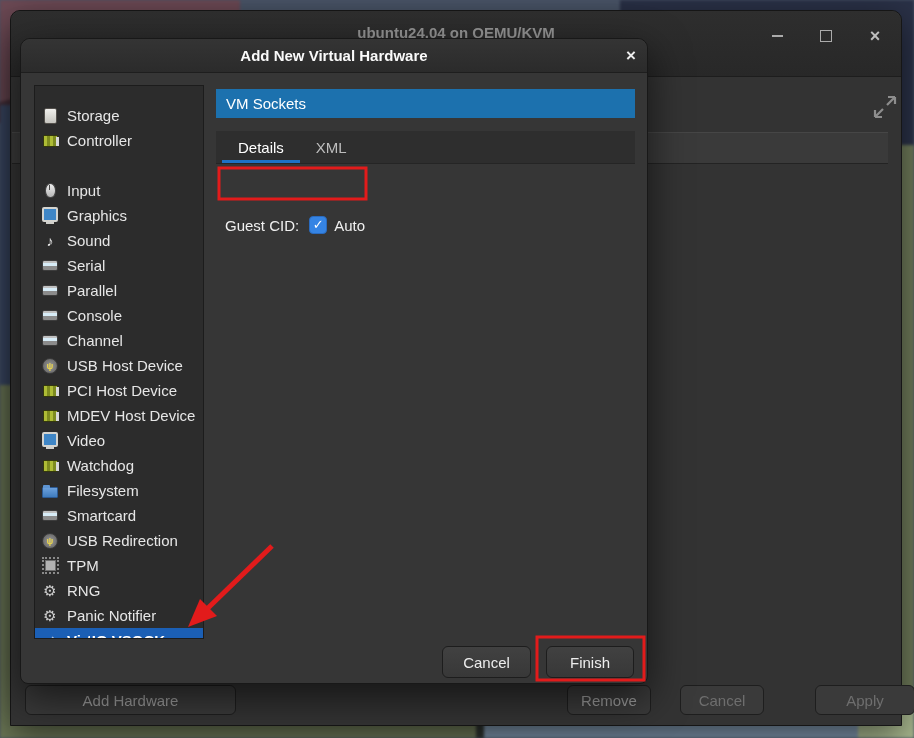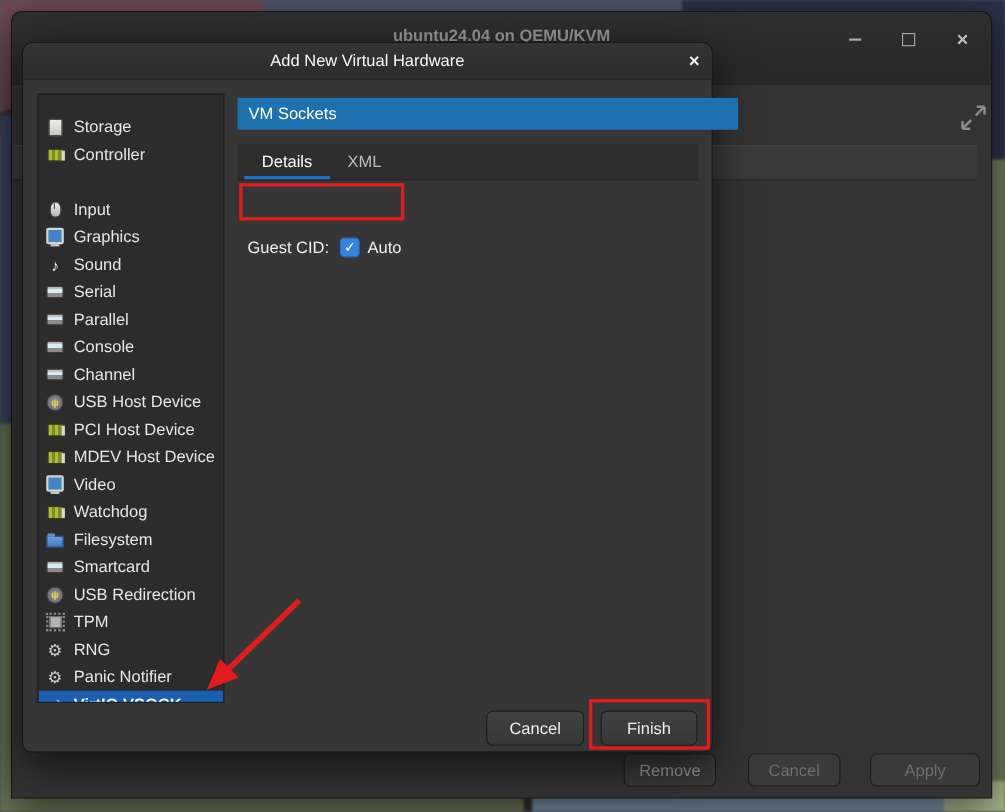--- a/index.html
+++ b/index.html
@@ -37,31 +37,31 @@
   .ctl-close { color:#bdbdbd; font-size:18px; font-weight:bold; line-height:16px; }
   .mw-expand { position:absolute; left:860px; top:82px; }
   .mw-band { position:absolute; left:1px; top:121px; width:876px; height:32px;
     background:#3a3a3a; border-top:1px solid #464646; border-bottom:1px solid #232323; }
   .mw-footer-btn { position:absolute; height:30px; top:674px; background:#3a3a3a;
     border:1px solid #1e1e1e; border-radius:6px; font-size:15px; display:flex;
     align-items:center; justify-content:center; color:#9c9c9c; }
   .btn-addhw { left:14px;  width:211px; }
   .btn-remove{ left:556px; width:84px; }
   .btn-mw-cancel{ left:669px; width:84px; color:#6e6e6e; }
-  .btn-mw-apply { left:780px; width:100px; color:#6e6e6e; }
+  .btn-mw-apply { left:804px; width:100px; color:#6e6e6e; }
 
   
   .dialog { position:absolute; left:20px; top:38px; width:628px; height:646px;
     background:#363636; border:1px solid #181818; border-radius:10px 10px 8px 8px;
     box-shadow:0 14px 40px rgba(0,0,0,.6); z-index:2; }
   .dlg-header { position:absolute; left:0; top:0; right:0; height:34px;
     background:linear-gradient(#343434,#2b2b2b); border-bottom:1px solid #1e1e1e;
     border-radius:10px 10px 0 0; }
   .dlg-title { position:absolute; left:0; right:0; top:0; line-height:34px;
-    text-align:center; font-weight:normal; font-size:15px; color:#fafafa; }
+    text-align:center; font-weight:bold; font-size:15px; color:#fafafa; }
   .dlg-close { position:absolute; right:11px; top:0; line-height:33px; font-size:17px;
     font-weight:bold; color:#efefef; cursor:default; }
 
   
   .hw-list { position:absolute; left:13px; top:46px; width:170px; height:554px;
     background:#2c2c2c; border:1px solid #1c1c1c; padding-top:17px; overflow:hidden; }
   .row { display:flex; align-items:center; height:25px; padding-left:7px; gap:9px;
     font-size:15px; color:#e6e6e6; white-space:nowrap; }
   .row.selected { background:#1b5fb5; color:#ffffff;font-weight:bold; }
 
@@ -88,21 +88,21 @@
   .ic-folder::before { content:""; width:14px; height:9px; margin-top:4px; border-radius:1px;
     background:linear-gradient(#6ba0dc,#3f7cbe); border:1px solid #2c5a94; }
   .ic-folder::after { content:""; position:absolute; top:2px; left:1px; width:7px; height:3px;
     background:#5d94d2; border-radius:1px 1px 0 0; }
   .ic-chip::before { content:""; width:9px; height:9px; background:#b2b2b2;
     border:1px solid #6e6e6e; outline:2px dotted #8a8a8a; outline-offset:1px; }
   .ic-gear::before { content:"⚙"; color:#cdcdcd; font-size:15px; }
   .ic-arr::before { content:"⇄"; color:#a7c4e4; font-size:14px; font-weight:bold; }
 
   
-  .panel-header { position:absolute; left:195px; top:50px; width:455px; height:29px;
+  .panel-header { position:absolute; left:195px; top:50px; width:419px; height:29px;
     background:#1c71ae; color:#ffffff; font-size:15px; line-height:29px; padding-left:10px; }
   .tab-strip { position:absolute; left:195px; top:92px; width:419px; height:33px;
     background:#2e2e2e; border-bottom:1px solid #252525; display:flex; padding-left:6px; }
   .tab { position:relative; padding:0 16px; display:flex; align-items:center;
     font-size:15px; color:#bdbdbd; cursor:default; }
   .tab.active { color:#ffffff; }
   .tab.active::after { content:""; position:absolute; left:0; right:0; bottom:0; height:3px; background:#1d71c4; }
   .cid-row { position:absolute; left:204px; top:132px; height:28px; display:flex;
     align-items:center; gap:10px; font-size:15px; color:#f0f0f0;margin-top:40px; }
   .checkbox { width:18px; height:18px; border-radius:4px; background:#3584e4;
@@ -145,20 +145,21 @@
       <span class="ctl ctl-close">×</span>
     </div>
   </div>
   <div class="mw-expand">
     <svg width="28" height="28" viewBox="0 0 28 28">
       <path d="M16 12 L24 4 M24 4 h-7 M24 4 v7 M12 16 L4 24 M4 24 h7 M4 24 v-7" stroke="#8d8d8d" stroke-width="2.2" fill="none"></path>
     </svg>
   </div>
   <div class="mw-band"></div>
 
+  <div class="mw-footer-btn btn-addhw">Add Hardware</div>
   <div class="mw-footer-btn btn-remove">Remove</div>
   <div class="mw-footer-btn btn-mw-cancel">Cancel</div>
   <div class="mw-footer-btn btn-mw-apply">Apply</div>
 </div>
 
 <div class="dialog">
   <div class="dlg-header">
     <div class="dlg-title">Add New Virtual Hardware</div>
     <div class="dlg-close">×</div>
   </div>

